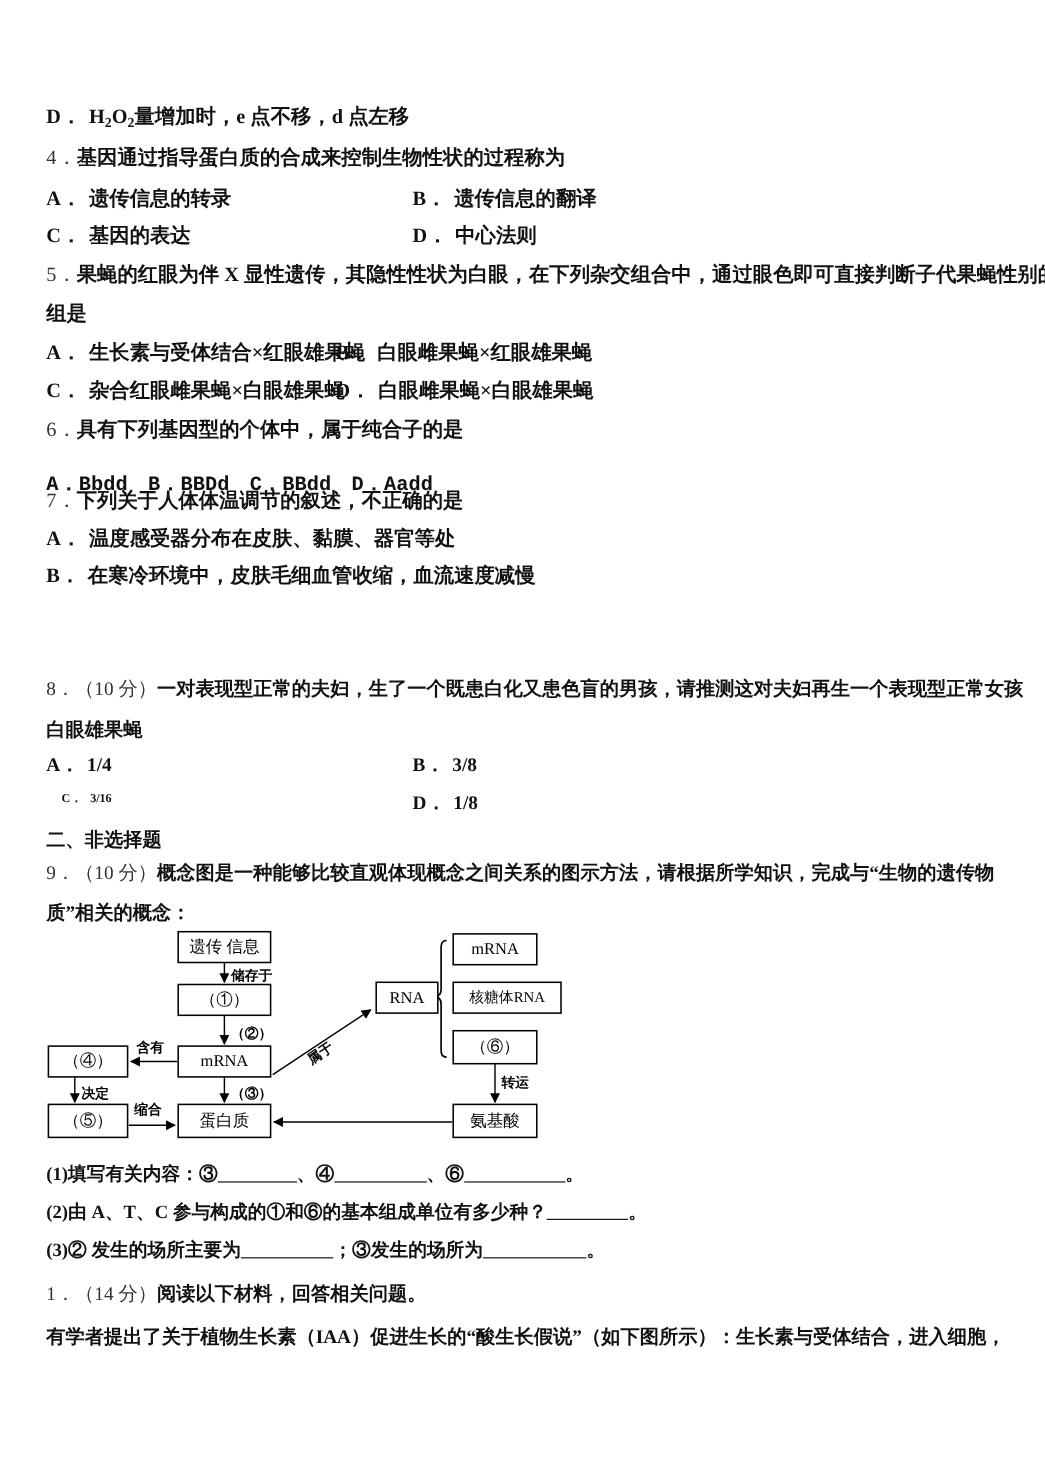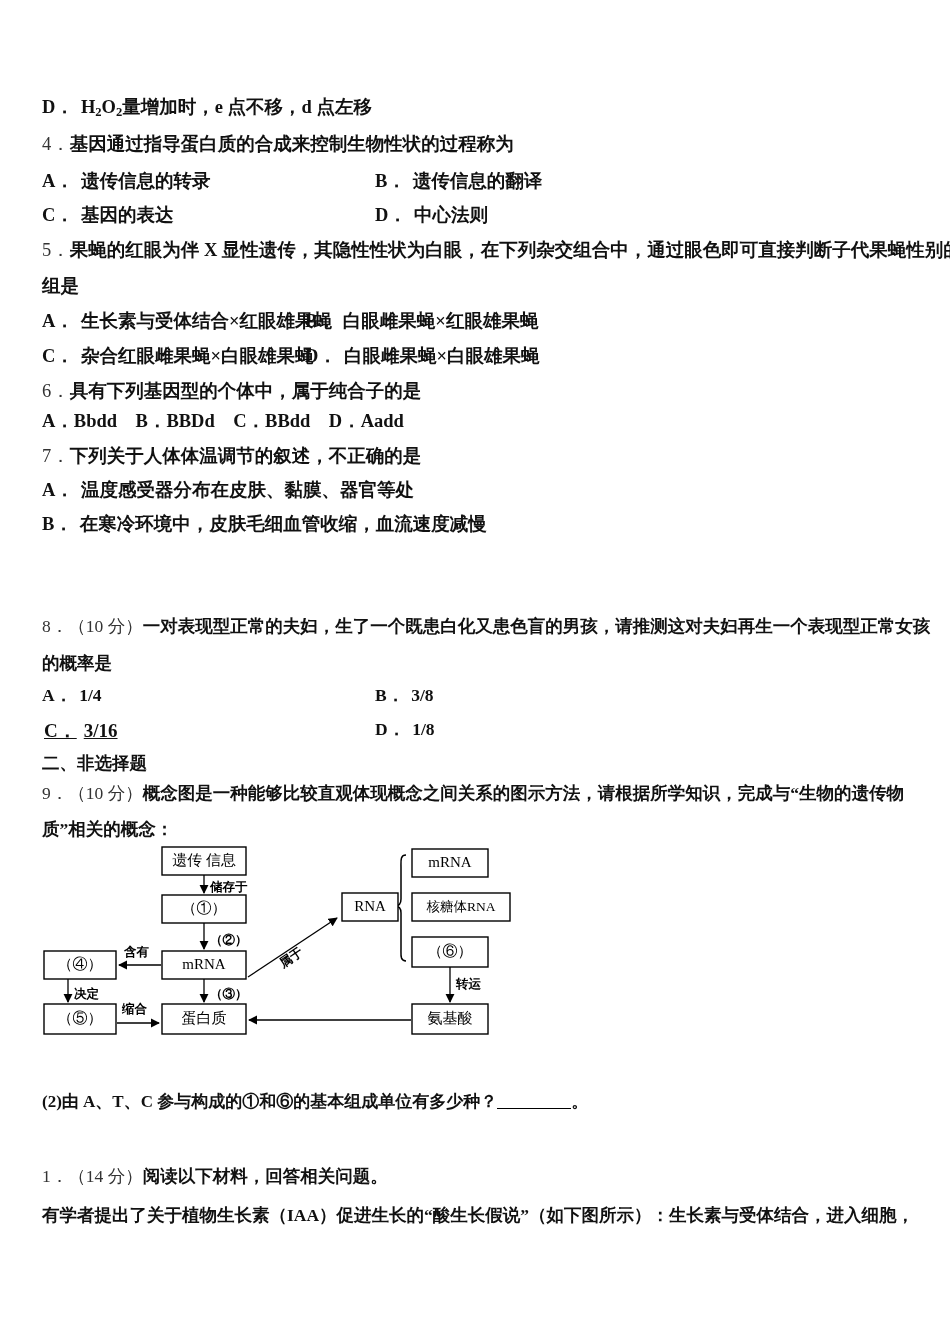--- a/index.html
+++ b/index.html
@@ -130,47 +130,47 @@
   <div class="ln bold" style="left:42px; top:347px;">
     <span>C．</span><span class="sp"></span><span>杂合红眼雌果蝇×白眼雄果蝇</span>
   </div>
   <div class="ln bold" style="left:305px; top:347px;">
     <span>D．</span><span class="sp"></span><span>白眼雌果蝇×白眼雄果蝇</span>
   </div>
 
   <div class="ln" style="left:42px; top:382px;">
     <span class="qnum">6．</span><span class="bold">具有下列基因型的个体中，属于纯合子的是</span>
   </div>
-  <div class="ln bold" style="left:42px; top:412px;">
+  <div class="ln bold" style="left:42px; top:432px;font-family:Liberation Mono, monospace;">
     <span>A．Bbdd B．BBDd C．BBdd D．Aadd</span>
   </div>
 
   <div class="ln" style="left:42px; top:447px;">
     <span class="qnum">7．</span><span class="bold">下列关于人体体温调节的叙述，不正确的是</span>
   </div>
   <div class="ln bold" style="left:42px; top:515px;">
     <span>B．</span><span class="sp"></span><span>在寒冷环境中，皮肤毛细血管收缩，血流速度减慢</span>
   </div>
   <div class="ln bold" style="left:42px; top:481px;">
     <span>A．</span><span class="sp"></span><span>温度感受器分布在皮肤、黏膜、器官等处</span>
   </div>
 
   <div class="ln" style="left:42px; top:618px; font-size:17.5px;">
     <span class="qnum">8．</span><span class="qnum">（10 分）</span><span class="bold">一对表现型正常的夫妇，生了一个既患白化又患色盲的男孩，请推测这对夫妇再生一个表现型正常女孩</span>
   </div>
   <div class="ln bold" style="left:42px; top:655px; font-size:17.5px;">
-    <span>的概率是</span>
+    <span>白眼雄果蝇</span>
   </div>
   <div class="ln bold" style="left:42px; top:687px; font-size:17.5px;">
     <span>A．</span><span class="sp"></span><span>1/4</span>
   </div>
   <div class="ln bold" style="left:375px; top:687px; font-size:17.5px;">
     <span>B．</span><span class="sp"></span><span>3/8</span>
   </div>
-  <div class="ln bold" style="left:44px; top:721px; font-size:19px;text-decoration:underline;">
+  <div class="ln bold" style="left:56px; top:721px; font-size:11px;">
     <span>C．</span><span class="sp"></span><span>3/16</span>
   </div>
   <div class="ln bold" style="left:375px; top:721px; font-size:17.5px;">
     <span>D．</span><span class="sp"></span><span>1/8</span>
   </div>
 
   <div class="ln bold" style="left:42px; top:755px; font-size:17.5px;">
     <span>二、非选择题</span>
   </div>
 
@@ -278,23 +278,29 @@
       <text class="dlabel" x="170" y="101">（②）</text>
       <text class="dlabel" x="170" y="155">（③）</text>
       <text class="dlabel" x="84" y="113">含有</text>
       <text class="dlabel" x="34" y="155">决定</text>
       <text class="dlabel" x="82" y="170">缩合</text>
       <text class="dlabel" x="243" y="125" transform="rotate(-34 243 125)">属于</text>
       <text class="dlabel" x="416" y="145">转运</text>
     </svg>
   </div>
 
+  <div class="ln bold" style="left:42px; top:1059px; font-size:17px;">
+    <span>(1)填写有关内容：③</span><span class="blank-u" style="width:72px;"></span><span>、④</span><span class="blank-u" style="width:84px;"></span><span>、⑥</span><span class="blank-u" style="width:92px;"></span><span>。</span>
+  </div>
   <div class="ln bold" style="left:42px; top:1093px; font-size:17px;">
     <span>(2)由 A、T、C 参与构成的①和⑥的基本组成单位有多少种？</span><span class="blank-u" style="width:74px;"></span><span>。</span>
   </div>
+  <div class="ln bold" style="left:42px; top:1128px; font-size:17px;">
+    <span>(3)② 发生的场所主要为</span><span class="blank-u" style="width:84px;"></span><span>；③发生的场所为</span><span class="blank-u" style="width:94px;"></span><span>。</span>
+  </div>
 
   <div class="ln" style="left:42px; top:1168px; font-size:17.5px;">
     <span class="qnum">1．</span><span class="qnum">（14 分）</span><span class="bold">阅读以下材料，回答相关问题。</span>
   </div>
   <div class="ln bold" style="left:42px; top:1207px; font-size:17.5px;">
     <span>有学者提出了关于植物生长素（IAA）促进生长的“酸生长假说”（如下图所示）：生长素与受体结合，进入细胞，</span>
   </div>
 
 </div>
 

